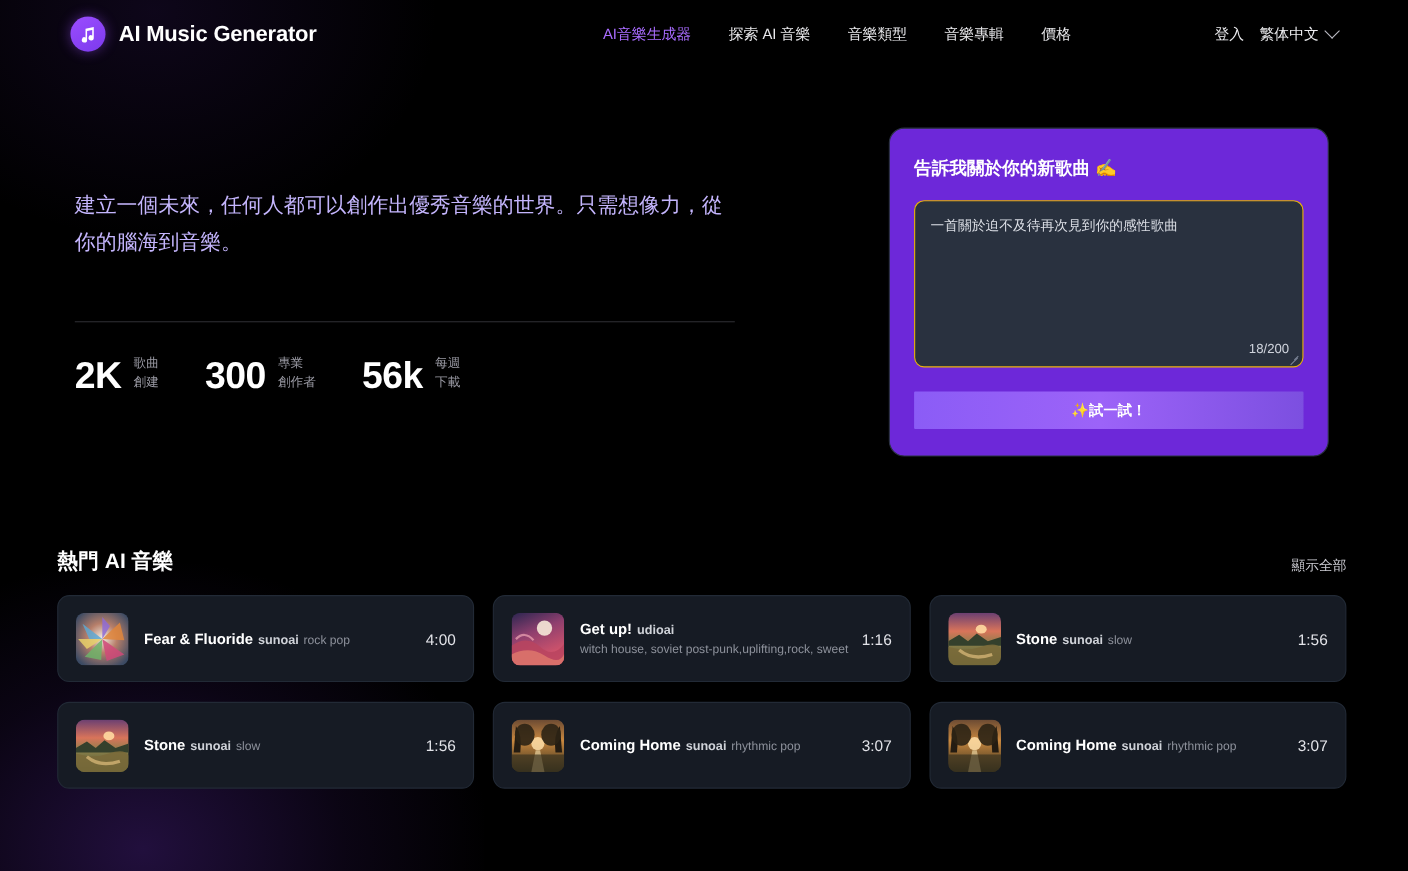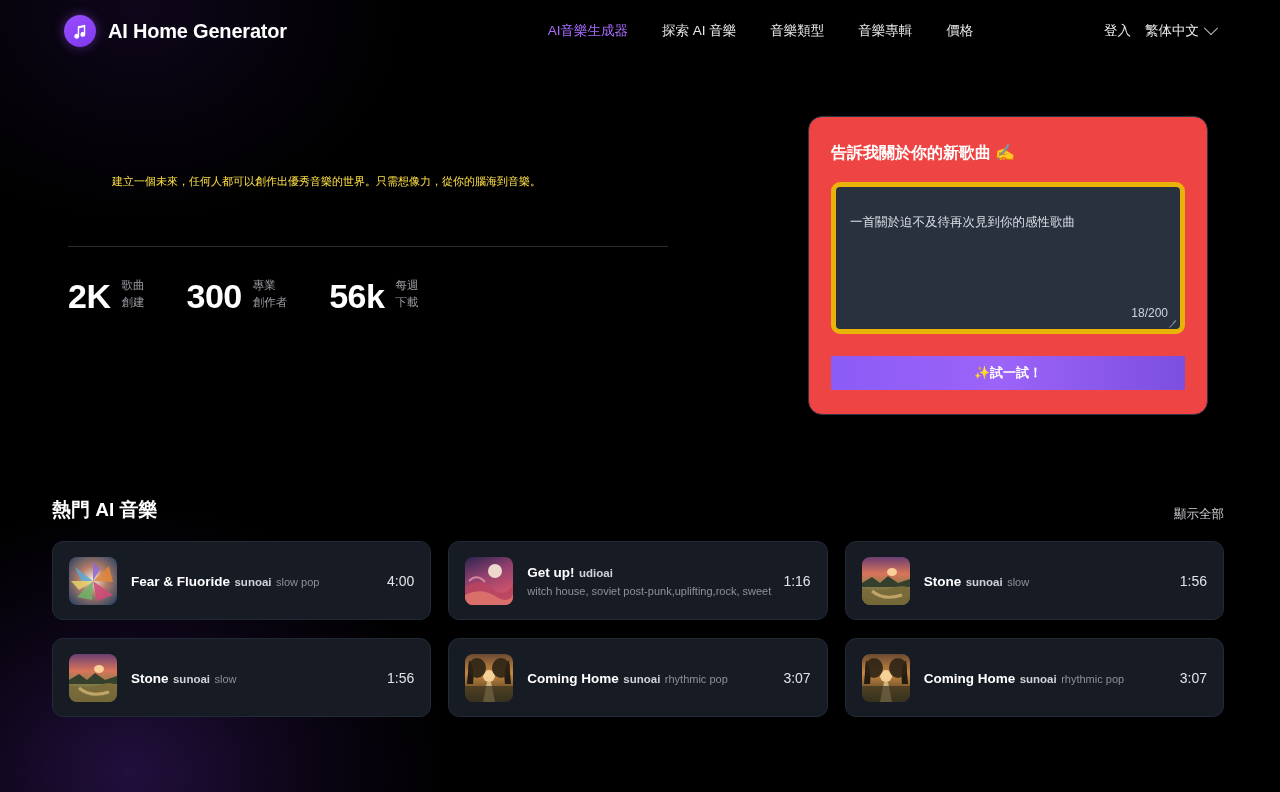--- a/index.html
+++ b/index.html
@@ -114,25 +114,24 @@
   .hero-left { width: 612px; flex: 0 0 612px; padding-top: 32px; }
   .hero-title {
     font-size: 54px;
     line-height: 1.14;
     font-weight: 800;
     letter-spacing: -0.5px;
     color: #ffffff;
   }
   .hero-sub {
     margin-top: 24px;
-    font-size: 11px;
+    font-size: 19px;
     line-height: 1.72;
-    color: #fde047;
+    color: #c4b5fd;
     max-width: 600px;
-    margin-left: 44px;
   }
   .hero-divider {
     margin-top: 55px;
     width: 600px;
     height: 1px;
     background: #2c2c31;
   }
   .stats {
     margin-top: 30px;
     display: flex;
@@ -149,38 +148,38 @@
   .stat-label {
     font-size: 11.5px;
     line-height: 1.45;
     color: #9a9aa4;
   }
 
   
   .hero-right { flex: 1 1 auto; display: flex; justify-content: flex-end; }
   .prompt-card {
     width: 400px;
-    background: #ef4444;
+    background: #6d28d9;
     border: 1px solid #2b3342;
     border-radius: 14px;
     padding: 26px 22px 24px 22px;
   }
   .prompt-title {
     font-size: 16px;
     font-weight: 700;
     color: #ffffff;
     margin-bottom: 18px;
   }
   .prompt-box {
     position: relative;
     height: 152px;
     background: #29313f;
-    border: 5px solid #eab308;
+    border: 1px solid #eab308;
     border-radius: 9px;
-    padding: 26px 14px;
+    padding: 13px 14px;
   }
   .prompt-text {
     font-size: 12.5px;
     line-height: 1.5;
     color: #dcdfe6;
   }
   .char-count {
     position: absolute;
     right: 12px; bottom: 9px;
     font-size: 12px;
@@ -295,21 +294,21 @@
 <div class="glow-top-left"></div>
 <div class="glow-bottom-left"></div>
 
 <div class="header">
   <div class="brand">
     <span class="logo-badge">
       <svg width="18" height="18" viewBox="0 0 24 24" fill="#ffffff">
         <path d="M19 3.5 L9 5.6 V16.1 a3.2 3.2 0 1 0 1.9 2.9 V8.2 l6.2-1.3 V13.6 a3.2 3.2 0 1 0 1.9 2.9 Z"></path>
       </svg>
     </span>
-    <span class="brand-name">AI Home Generator</span>
+    <span class="brand-name">AI Music Generator</span>
   </div>
 
   <nav class="main-nav">
     <a class="nav-link active">AI音樂生成器</a>
     <a class="nav-link">探索 AI 音樂</a>
     <a class="nav-link">音樂類型</a>
     <a class="nav-link">音樂專輯</a>
     <a class="nav-link">價格</a>
   </nav>
 
@@ -390,21 +389,21 @@
             <path d="M24 24 L8 40 L23 43 Z" fill="#6fb36a"></path>
             <path d="M24 24 L44 38 L28 44 Z" fill="#d1497a"></path>
             <path d="M24 24 L24 4 L31 12 Z" fill="#8f6bd6"></path>
             <path d="M24 24 L2 24 L10 33 Z" fill="#e8d06a"></path>
           </g>
         </svg>
       </span>
       <span class="track-meta">
         <span class="track-title">Fear &amp; Fluoride</span>
         <span class="track-artist">sunoai</span>
-        <span class="track-tags">slow pop</span>
+        <span class="track-tags">rock pop</span>
       </span>
       <span class="track-dur">4:00</span>
     </div>
 
     <div class="track-card">
       <span class="thumb">
         <svg viewBox="0 0 48 48">
           <defs>
             <linearGradient id="g1" x1="0" y1="0" x2="0.4" y2="1">
               <stop offset="0%" stop-color="#2a2550"></stop>

